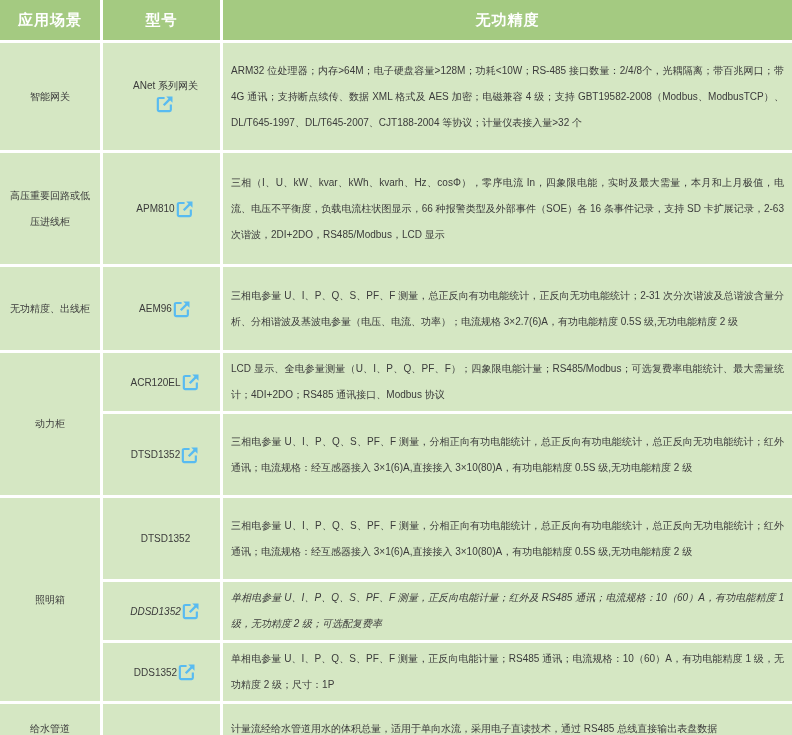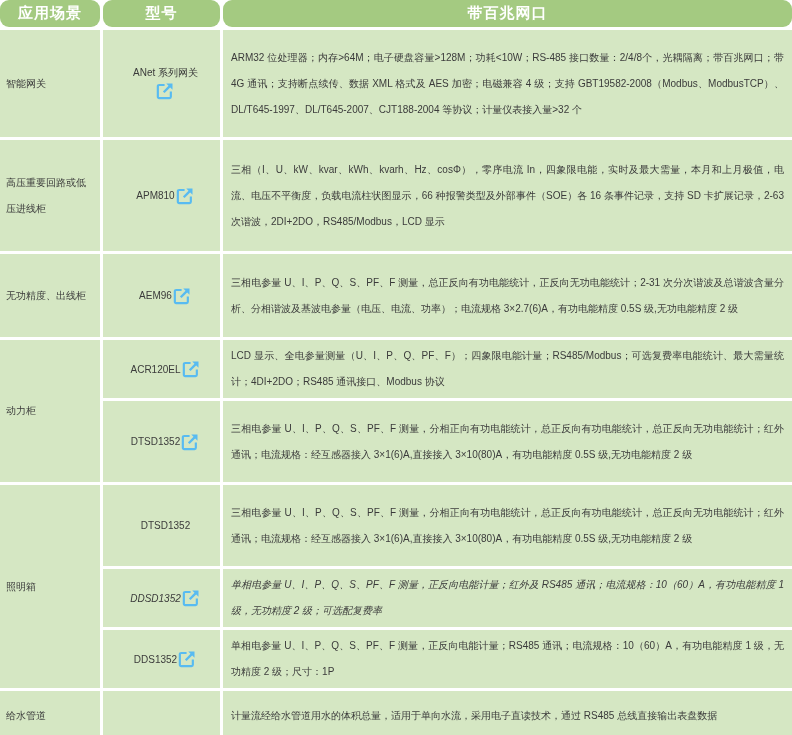--- a/index.html
+++ b/index.html
@@ -11,23 +11,23 @@
     --icon-blue:#58bbf1;
   }
   *{box-sizing:border-box;}
   html,body{margin:0;padding:0;background:#ffffff;}
   body{font-family:"Liberation Sans","DejaVu Sans",sans-serif;}
   .page{width:792px;height:735px;overflow:hidden;background:var(--border);position:relative;}
   table{border-collapse:separate;border-spacing:3px;margin:-3px;width:798px;table-layout:fixed;background:var(--border);}
   col.c1{width:100px;}
   col.c2{width:117px;}
   col.c3{width:569px;}
-  th{background:var(--header-bg);color:var(--header-text);font-size:15px;font-weight:700;height:27px;text-align:center;letter-spacing:1px;padding:0;border-radius:9px;}
+  th{background:var(--header-bg);color:var(--header-text);font-size:15px;font-weight:700;height:40px;text-align:center;letter-spacing:1px;padding:0;}
   td{background:var(--cell-bg);color:var(--text);font-size:10px;padding:0;}
-  td.scenario{text-align:left;vertical-align:middle;padding:0 6px;line-height:26px;}
+  td.scenario{text-align:center;vertical-align:middle;padding:0 6px;line-height:26px;}
   td.model{text-align:center;vertical-align:middle;padding-left:8px;}
   td.functions{text-align:justify;vertical-align:middle;line-height:26px;padding:3px 8px;}
   tr.r9 td.functions{line-height:24px;}
   .model-inline{display:inline-flex;align-items:center;justify-content:center;}
   .model-stack{display:inline-flex;flex-direction:column;align-items:center;gap:1px;}
   .link-icon{color:var(--icon-blue);display:inline-flex;cursor:pointer;}
   .link-icon svg{display:block;}
   tr.header-row{height:27px;}
   tr.r1{height:107px;}
   tr.r2{height:111px;}
@@ -46,21 +46,21 @@
   <table>
     <colgroup>
         <col class="c1">
         <col class="c2">
         <col class="c3">
       </colgroup>
     <thead>
       <tr class="header-row">
         <th>应用场景</th>
         <th>型号</th>
-        <th>带百兆网口</th>
+        <th>无功精度</th>
       </tr>
     </thead>
     <tbody>
 
       <tr class="r1">
         <td class="scenario">智能网关</td>
         <td class="model">
           <span class="model-stack">
             <span>ANet 系列网关</span>
             <span class="link-icon">

